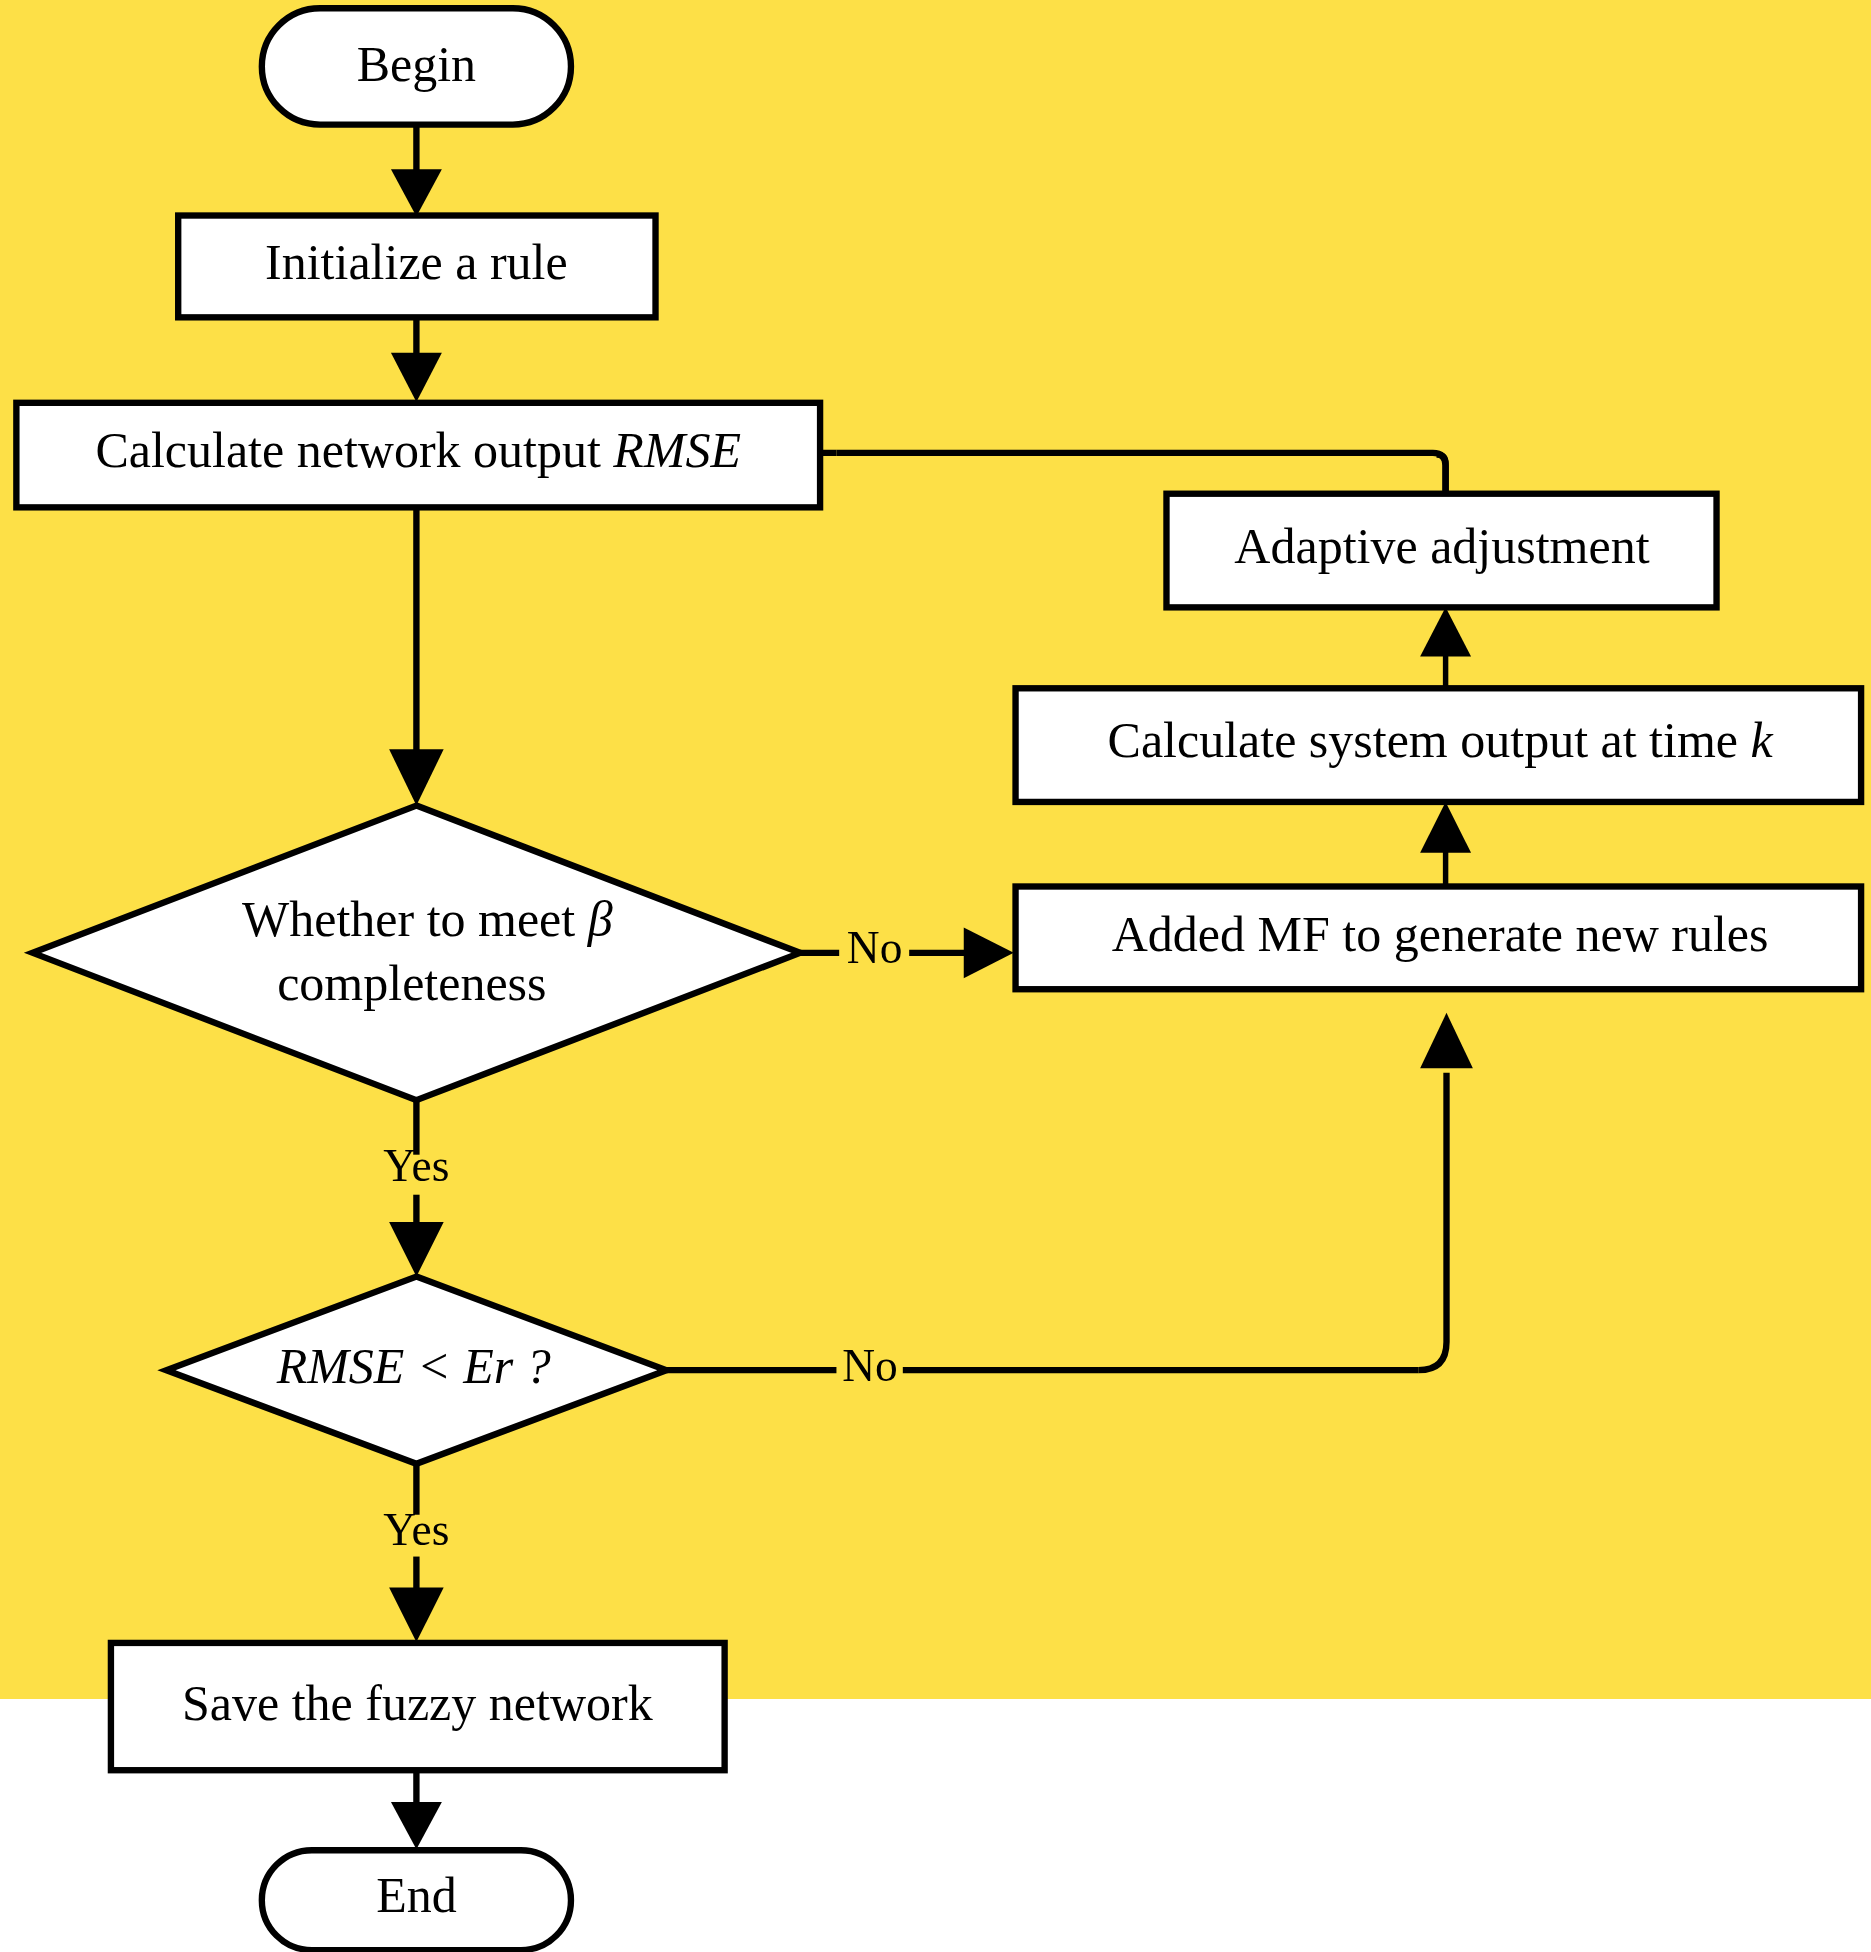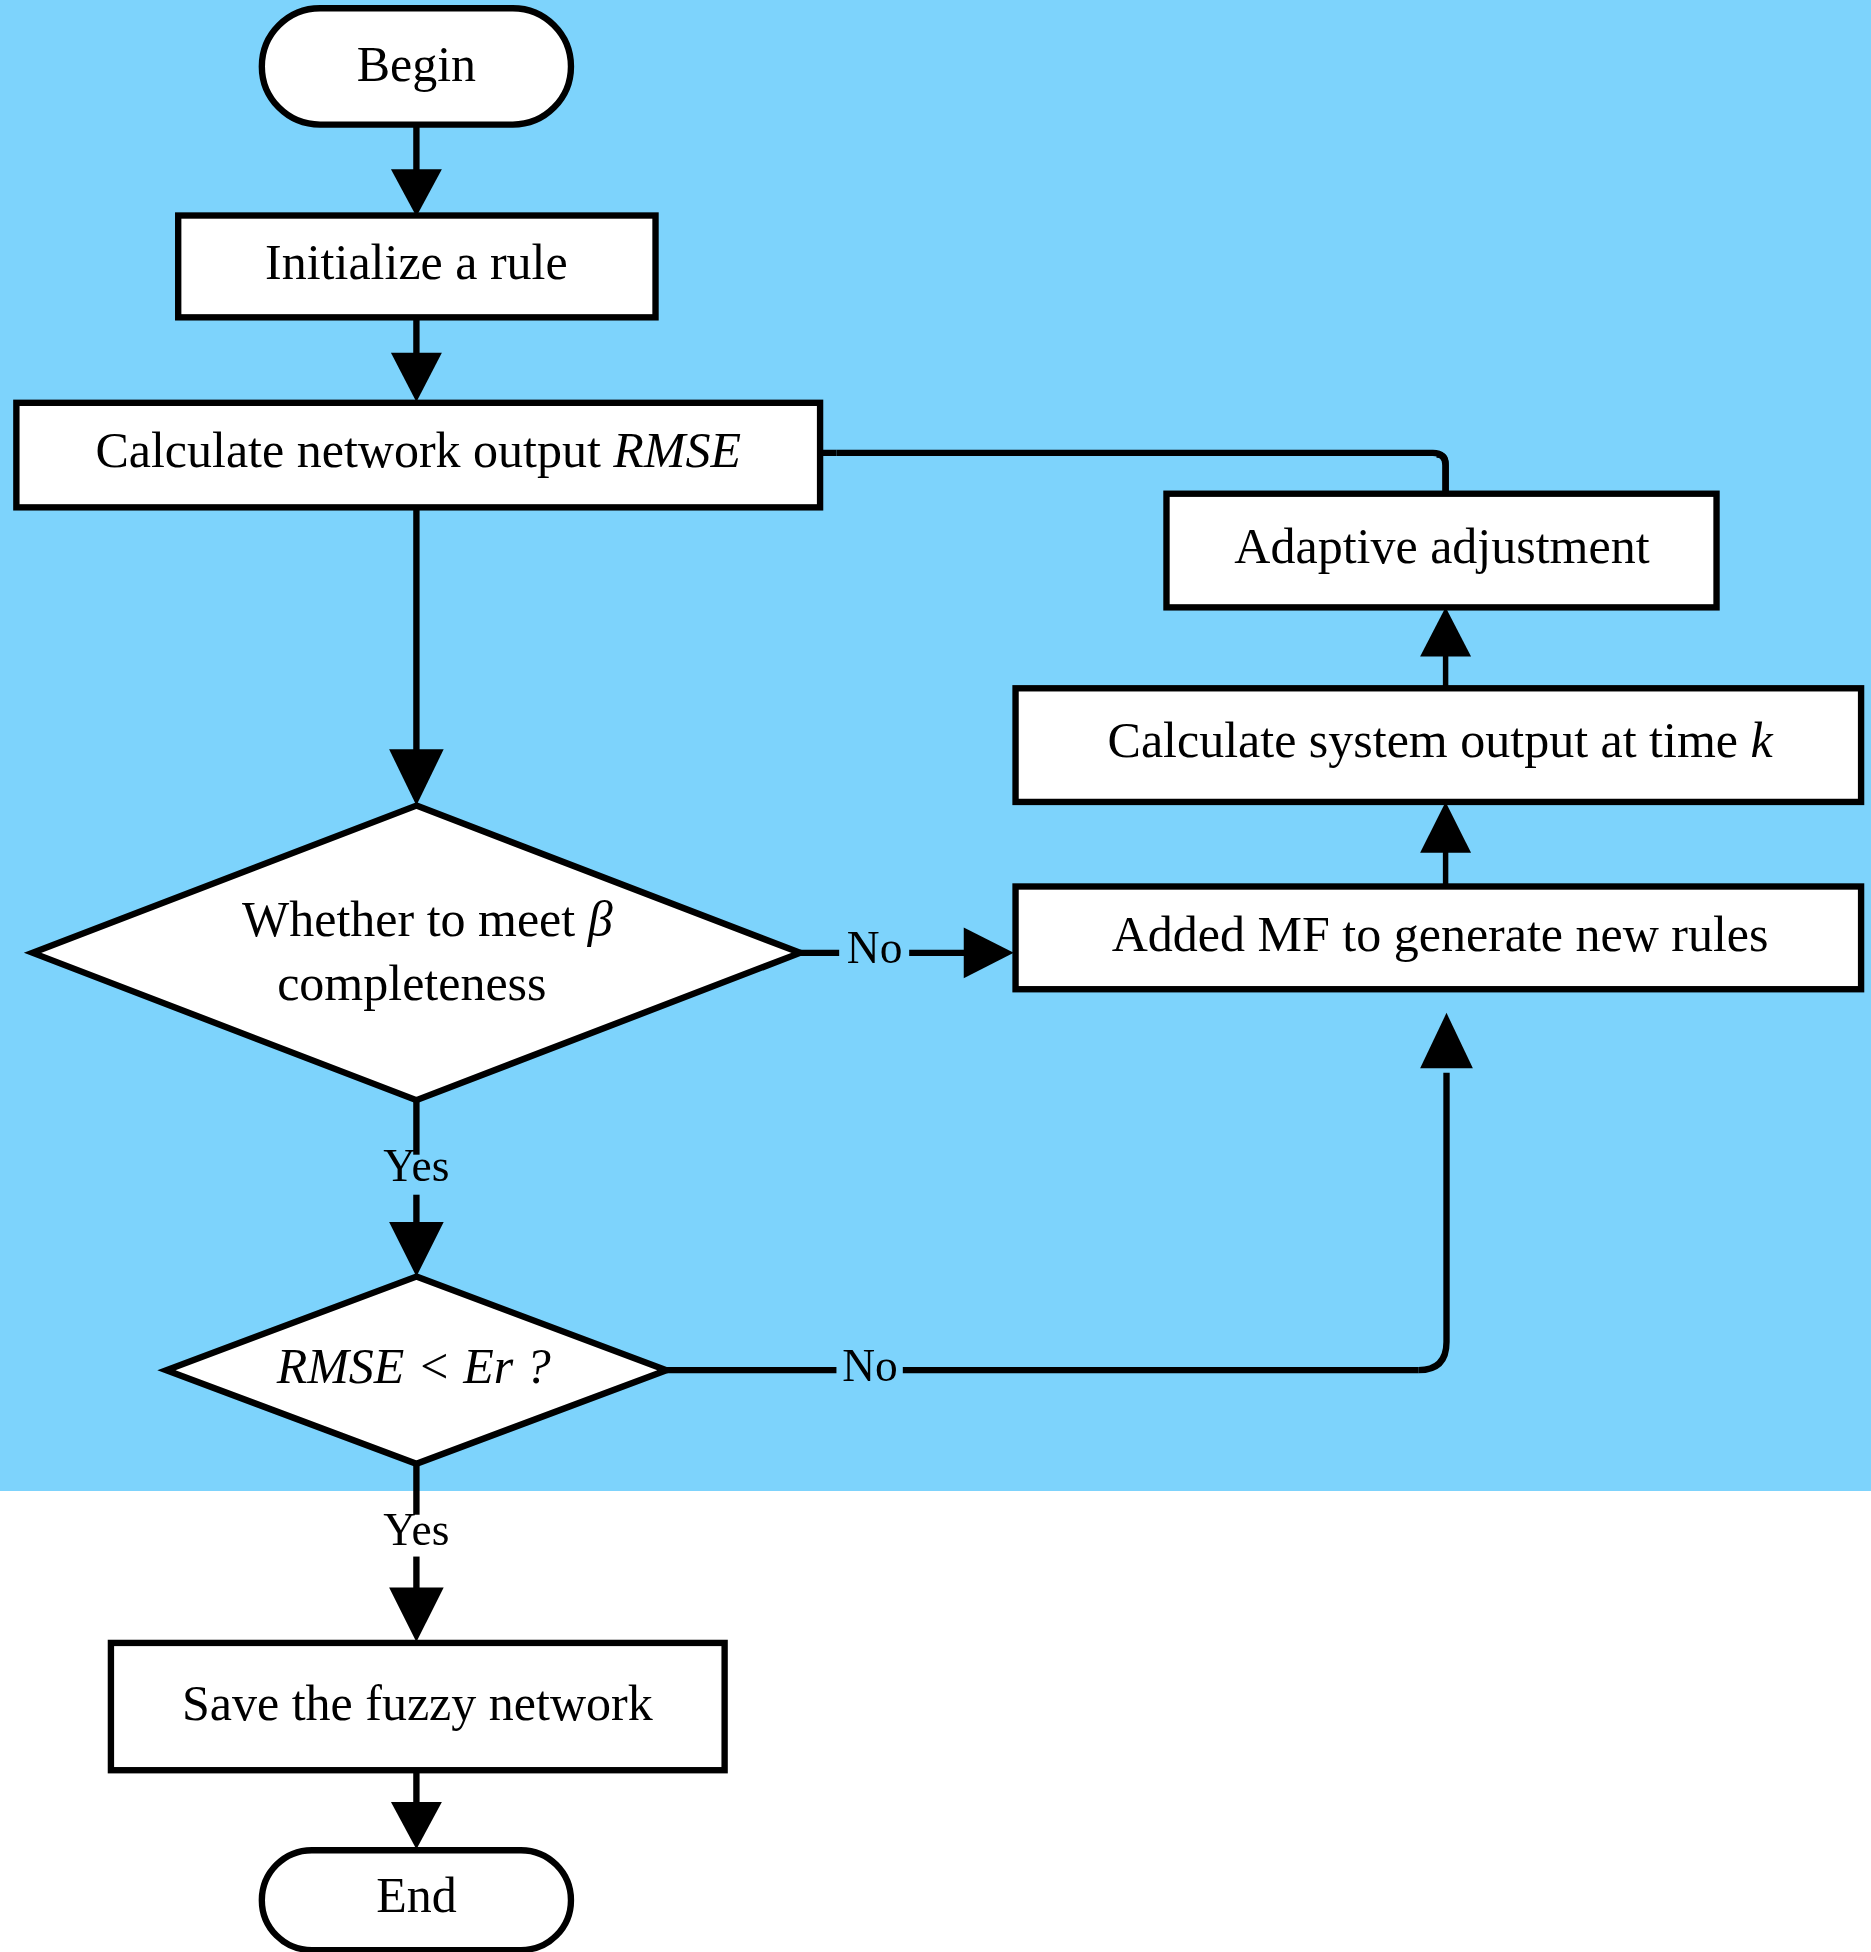--- a/index.html
+++ b/index.html
@@ -9,22 +9,22 @@
   }
   body {
     width: 1872px;
     height: 1953px;
     font-family: "Liberation Serif", "DejaVu Serif", serif;
     overflow: hidden;
   }
   #flowchart-root {
     position: relative;
     width: 1872px;
-    height: 1491px;
-    background: #7dd3fc;
+    height: 1699px;
+    background: #fde047;
   }
   svg#flow-svg {
     position: absolute;
     top: 0;
     left: 0;
     width: 1872px;
     height: 1953px;
     display: block;
   }
   .node-shape {

